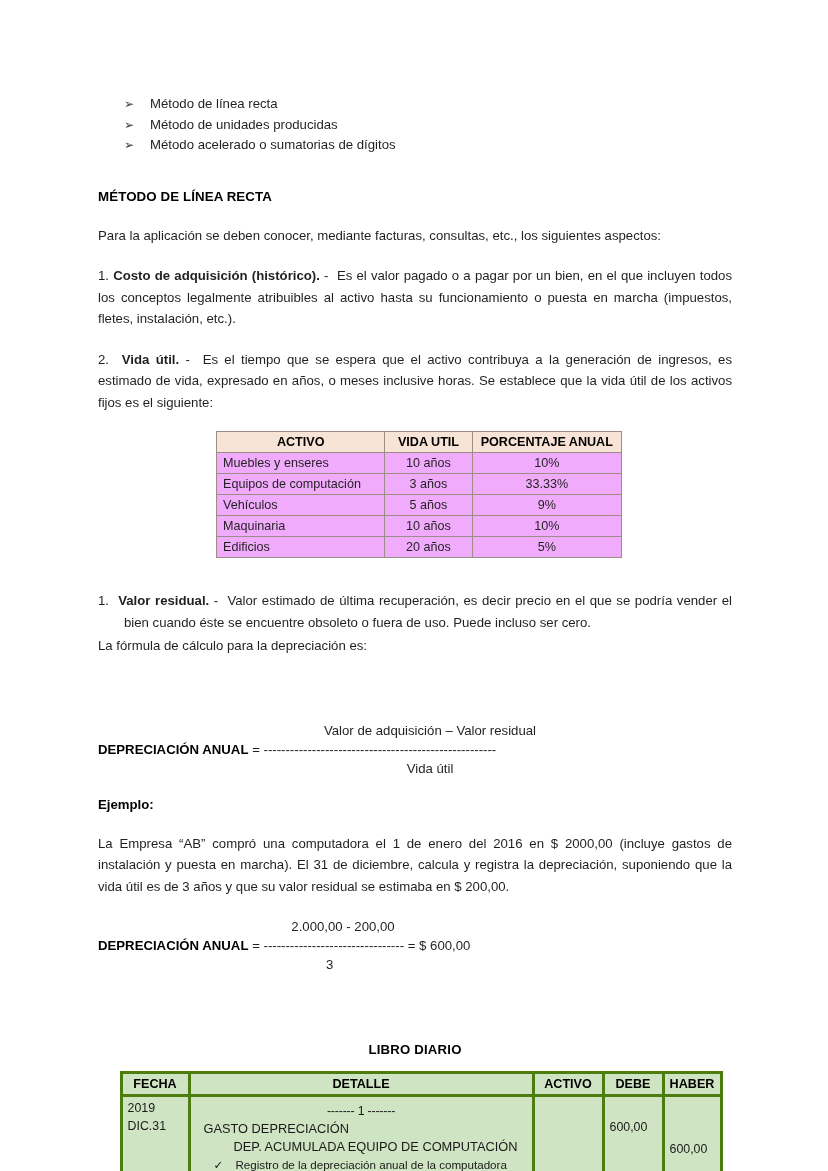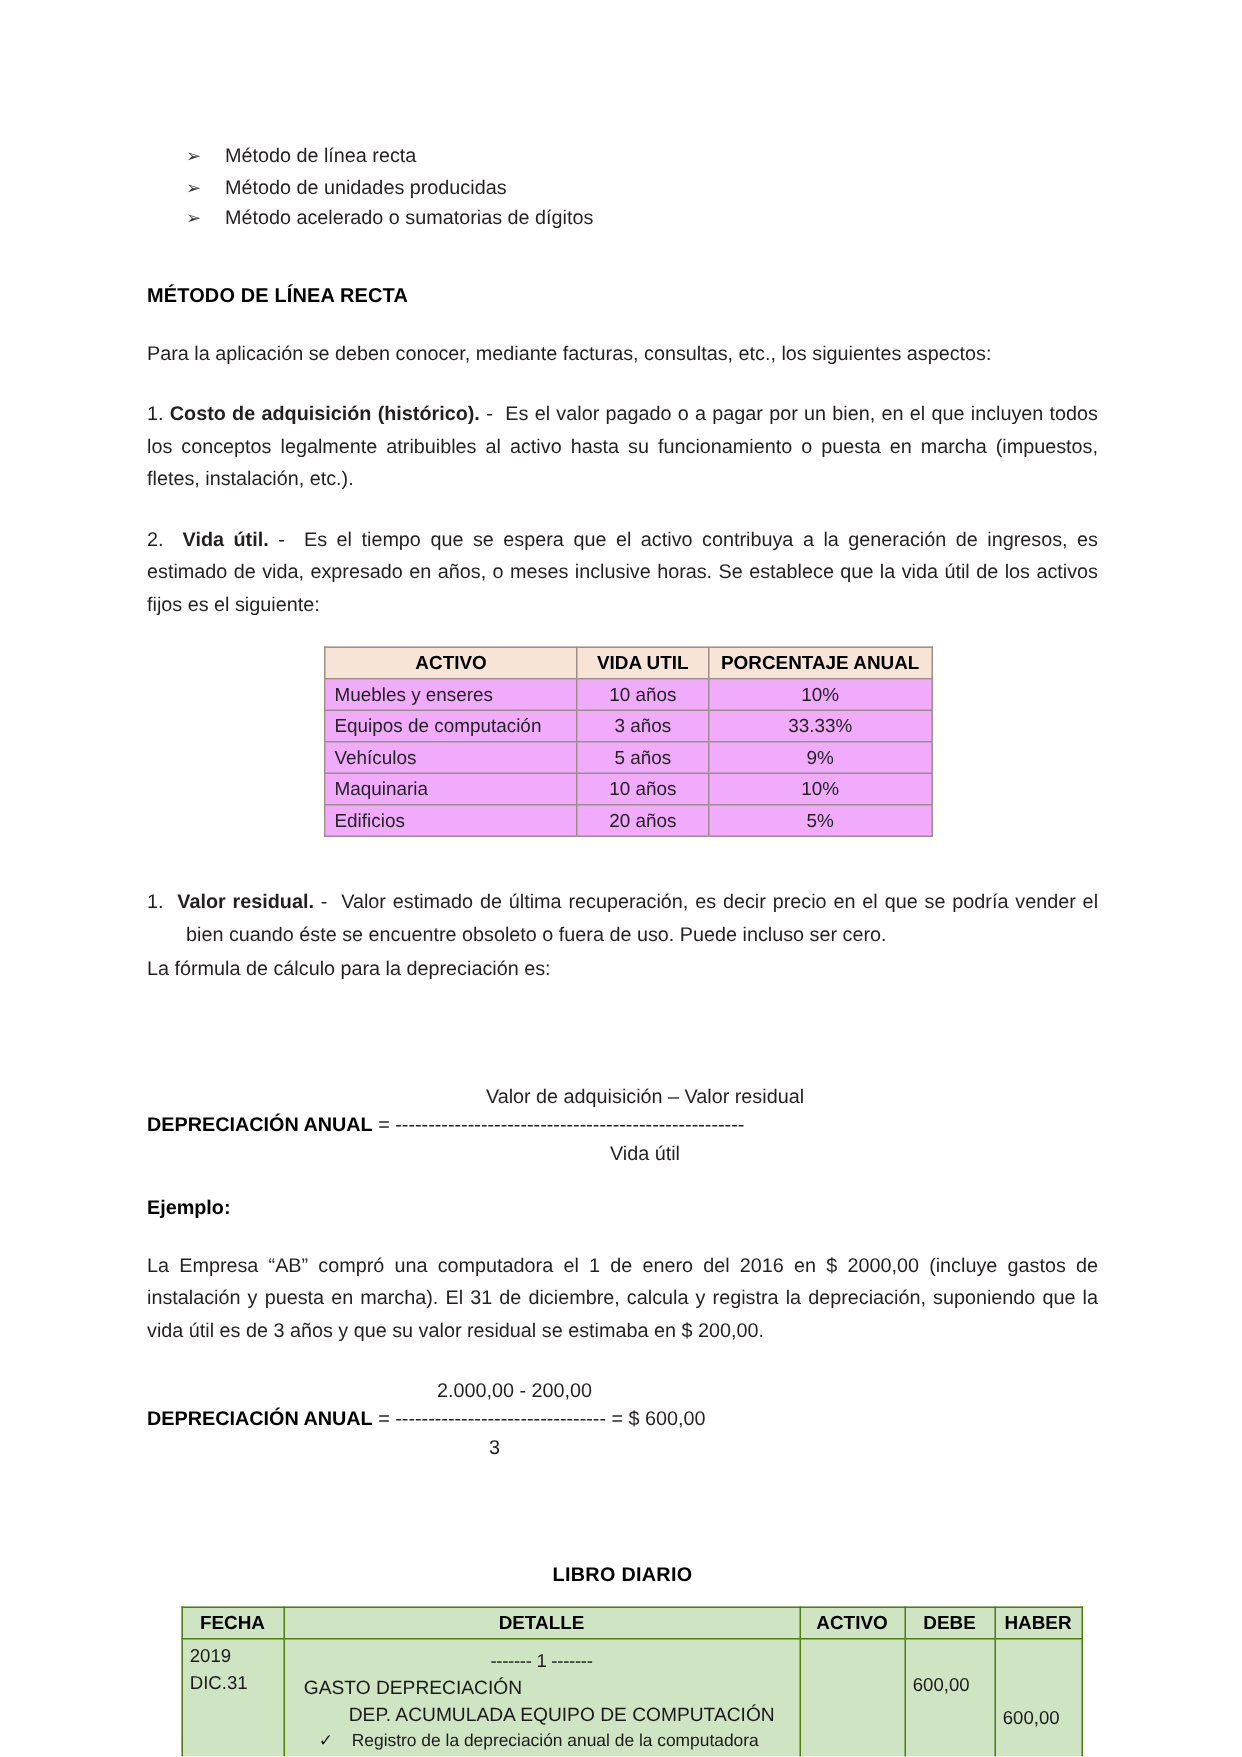--- a/index.html
+++ b/index.html
@@ -165,21 +165,21 @@
     justify-content: center;
   }
   table.t-diario {
     border-collapse: collapse;
     width: 600px;
     margin-left: 12px;
     table-layout: fixed;
     background: #cfe4c2;
   }
   table.t-diario th, table.t-diario td {
-    border: 1px solid #4d7c0f;
+    border: 3px solid #4d7c0f;
     background: #cfe4c2;
     color: #1a1a1a;
     font-size: 12.4px;
     padding: 2px 5px;
     vertical-align: top;
   }
   table.t-diario th {
     text-align: center;
     font-weight: bold;
     font-size: 12.6px;

